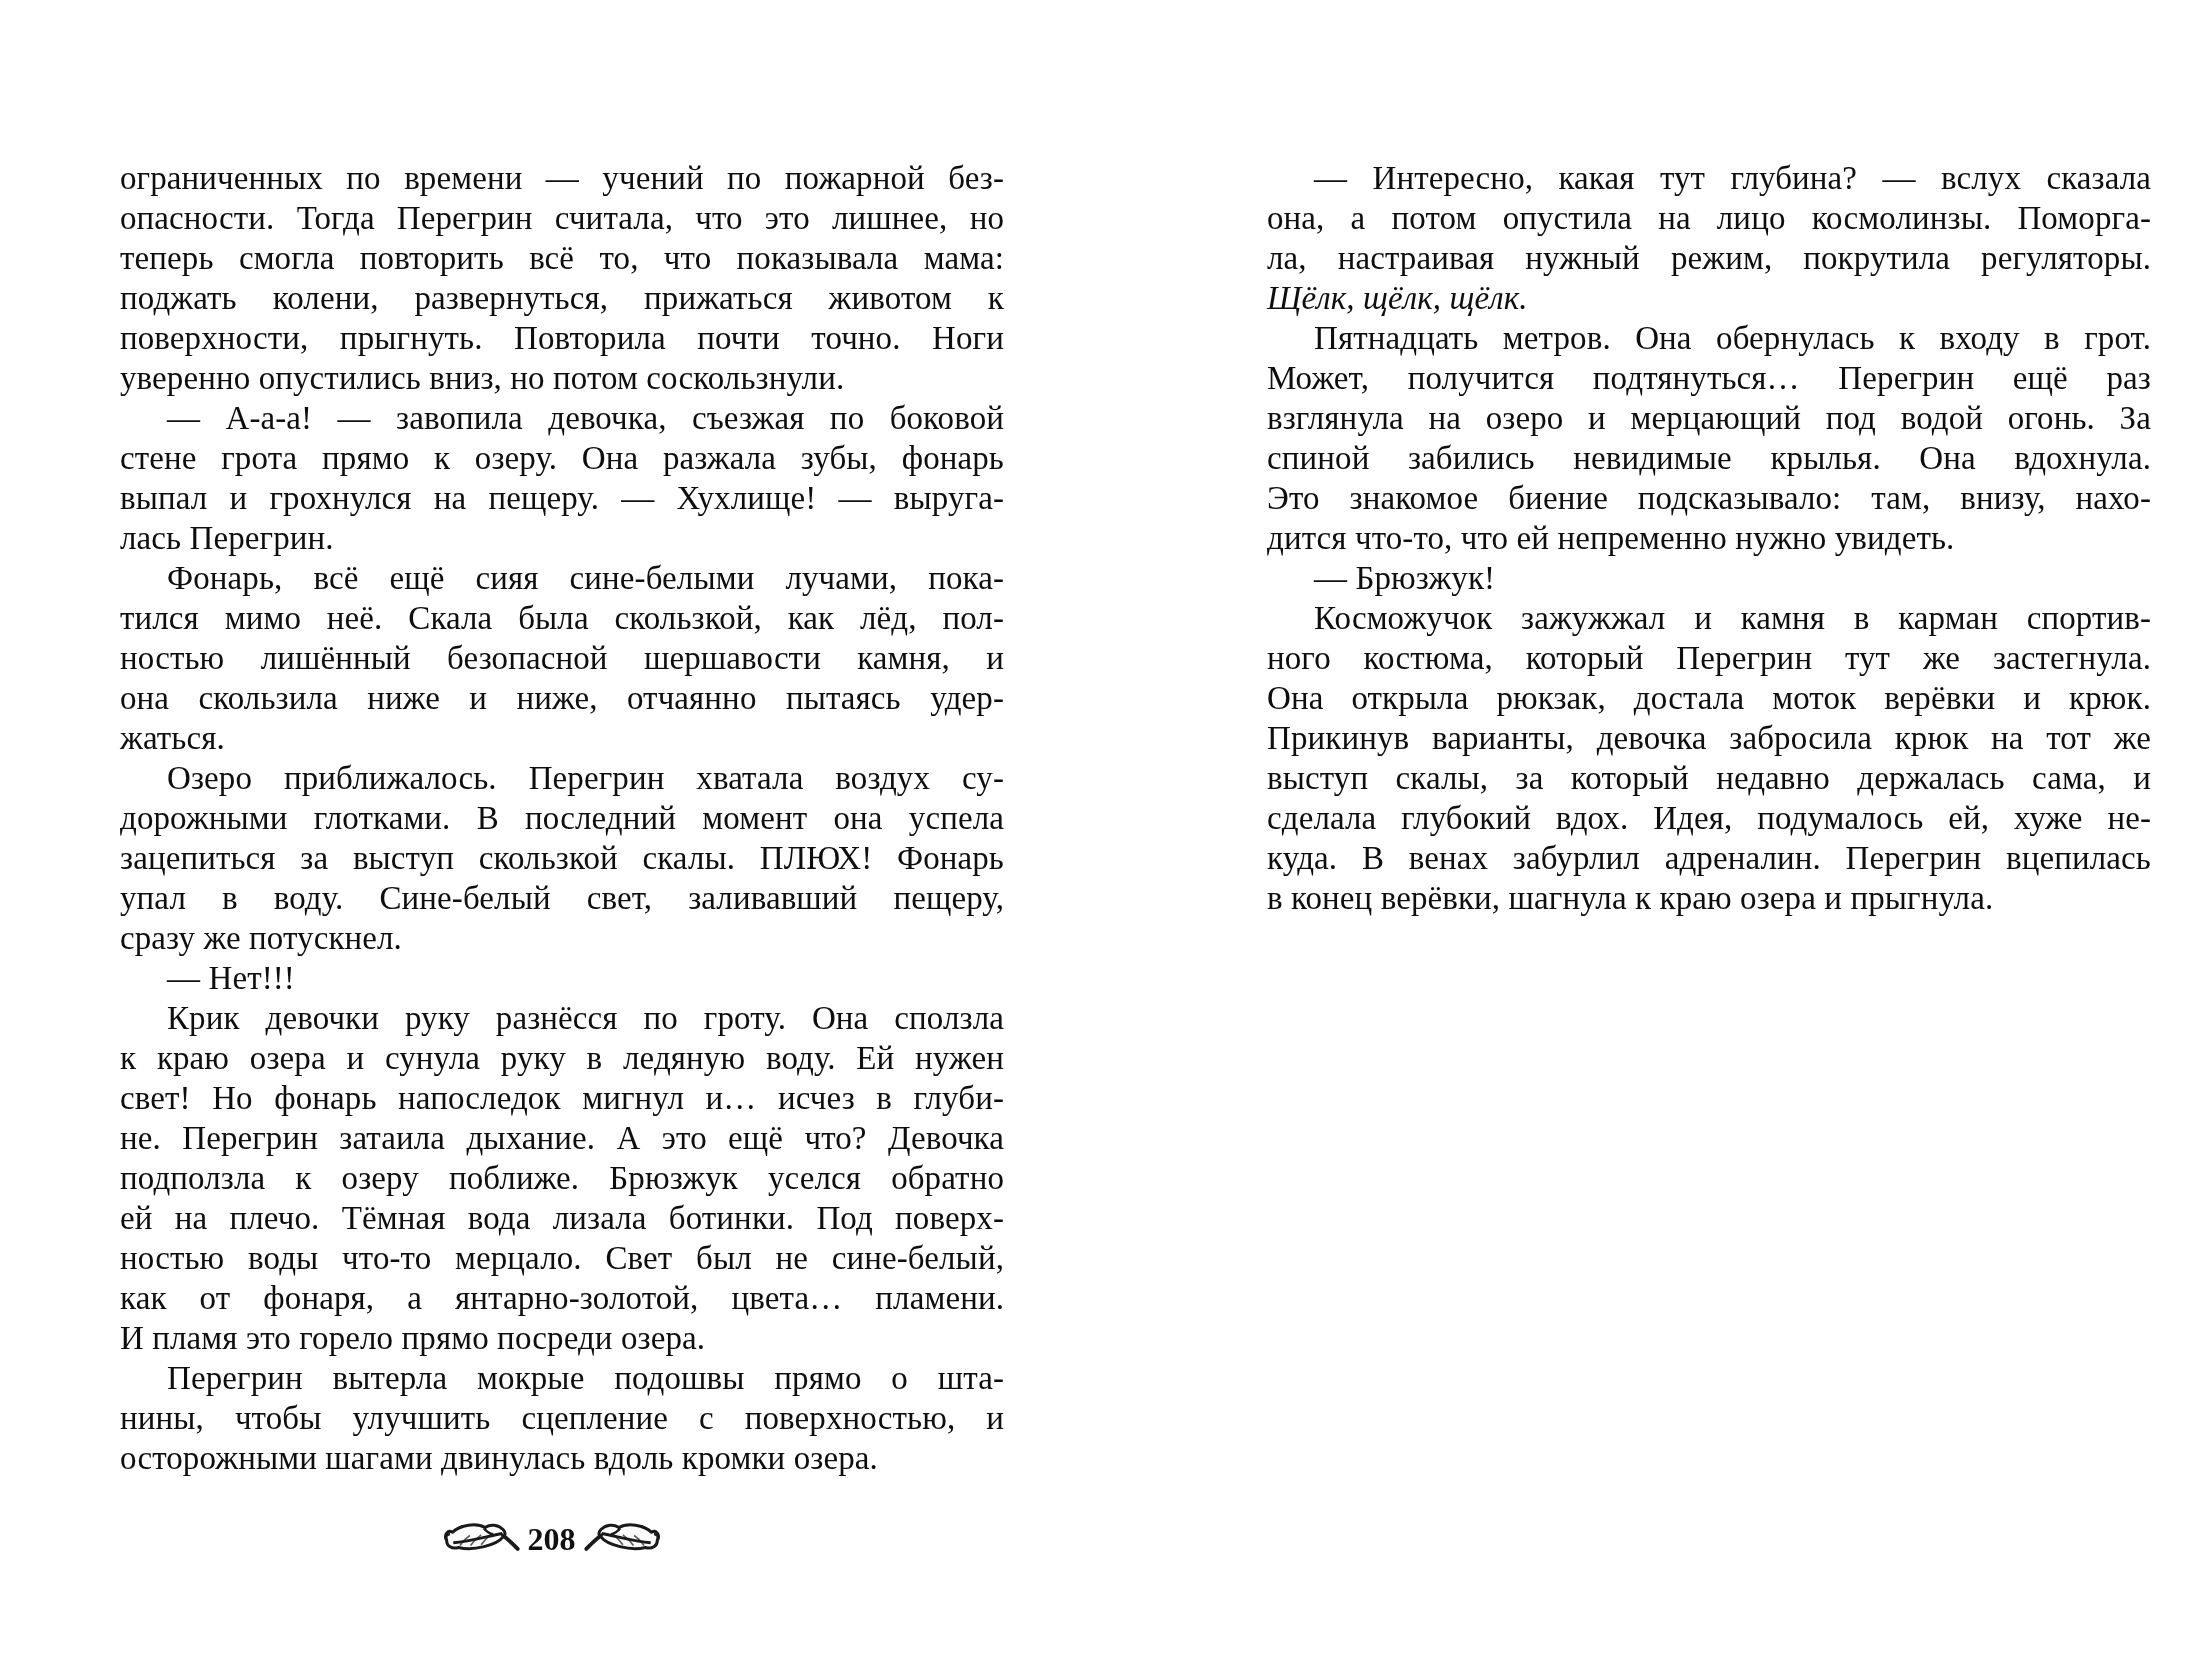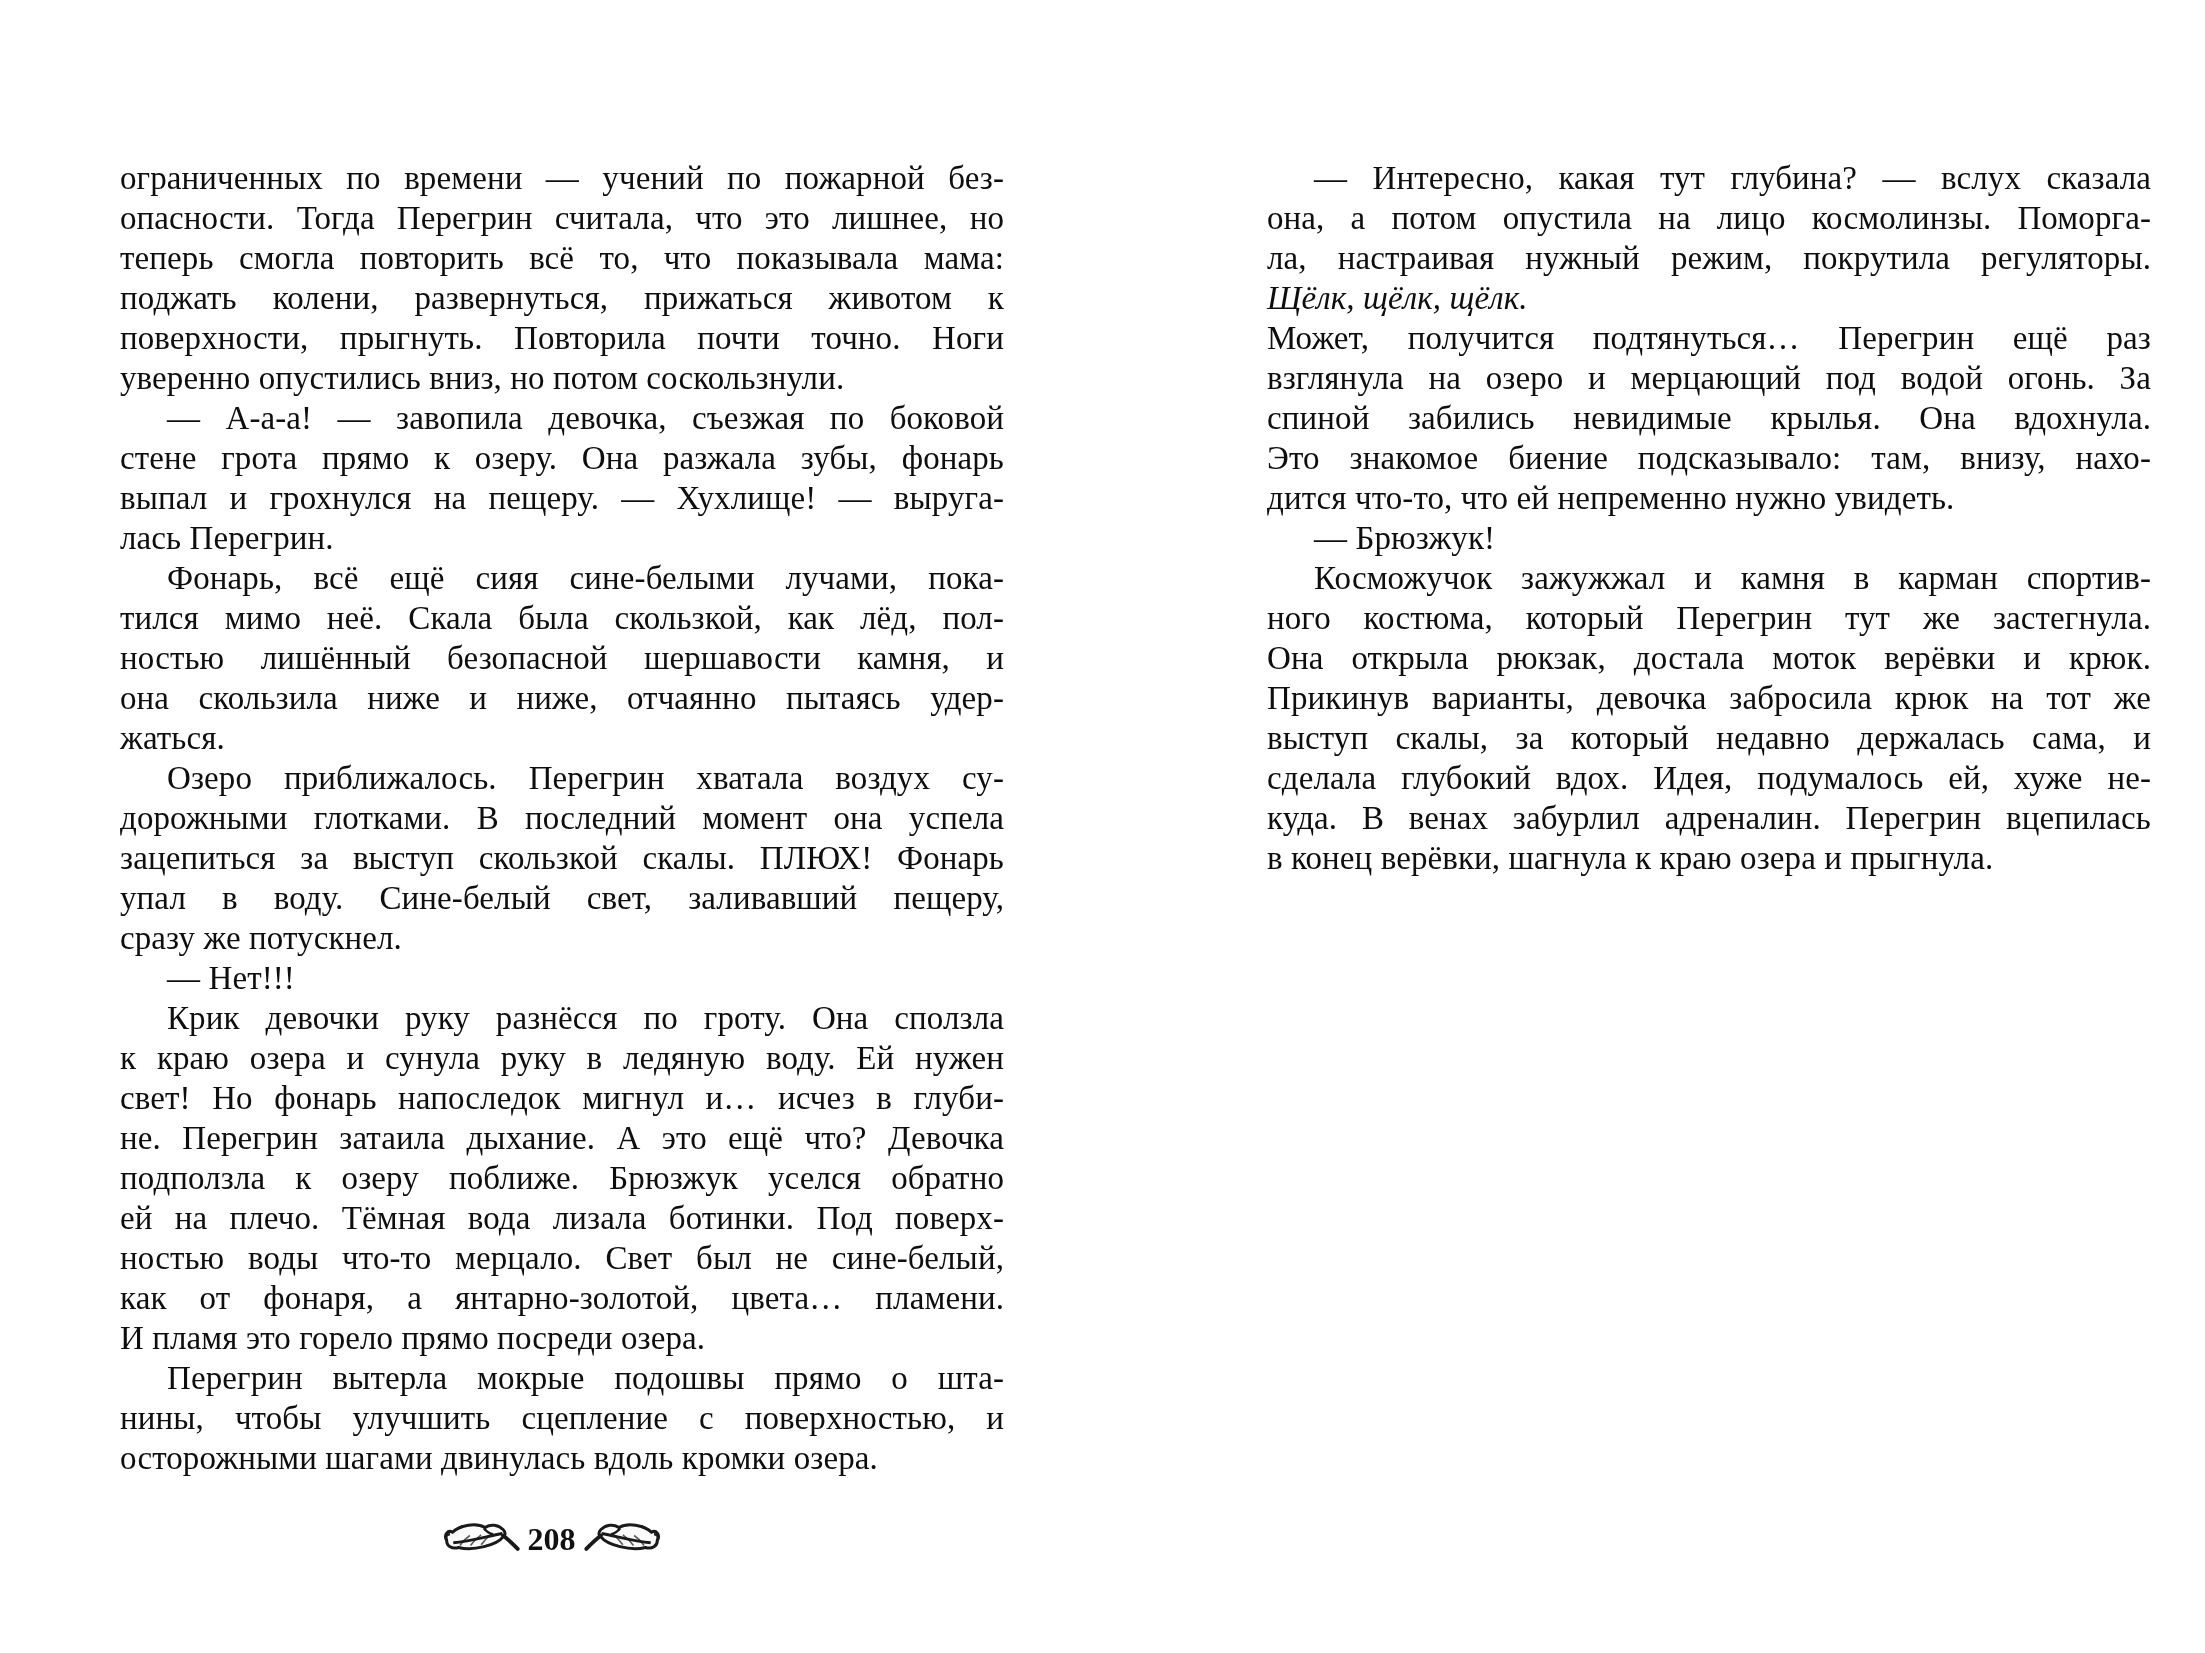--- a/index.html
+++ b/index.html
@@ -120,20 +120,21 @@
       </svg>
     </div>
   </section>
 
   <section class="page right">
     <div class="text-block">
         <div class="line indent">— Интересно, какая тут глубина? — вслух сказала</div>
         <div class="line">она, а потом опустила на лицо космолинзы. Поморга-</div>
         <div class="line">ла, настраивая нужный режим, покрутила регуляторы.</div>
         <div class="line end italic">Щёлк, щёлк, щёлк.</div>
+        <div class="line indent">Пятнадцать метров. Она обернулась к входу в грот.</div>
         <div class="line">Может, получится подтянуться… Перегрин ещё раз</div>
         <div class="line">взглянула на озеро и мерцающий под водой огонь. За</div>
         <div class="line">спиной забились невидимые крылья. Она вдохнула.</div>
         <div class="line">Это знакомое биение подсказывало: там, внизу, нахо-</div>
         <div class="line end">дится что-то, что ей непременно нужно увидеть.</div>
         <div class="line indent end">— Брюзжук!</div>
         <div class="line indent">Косможучок зажужжал и камня в карман спортив-</div>
         <div class="line">ного костюма, который Перегрин тут же застегнула.</div>
         <div class="line">Она открыла рюкзак, достала моток верёвки и крюк.</div>
         <div class="line">Прикинув варианты, девочка забросила крюк на тот же</div>

